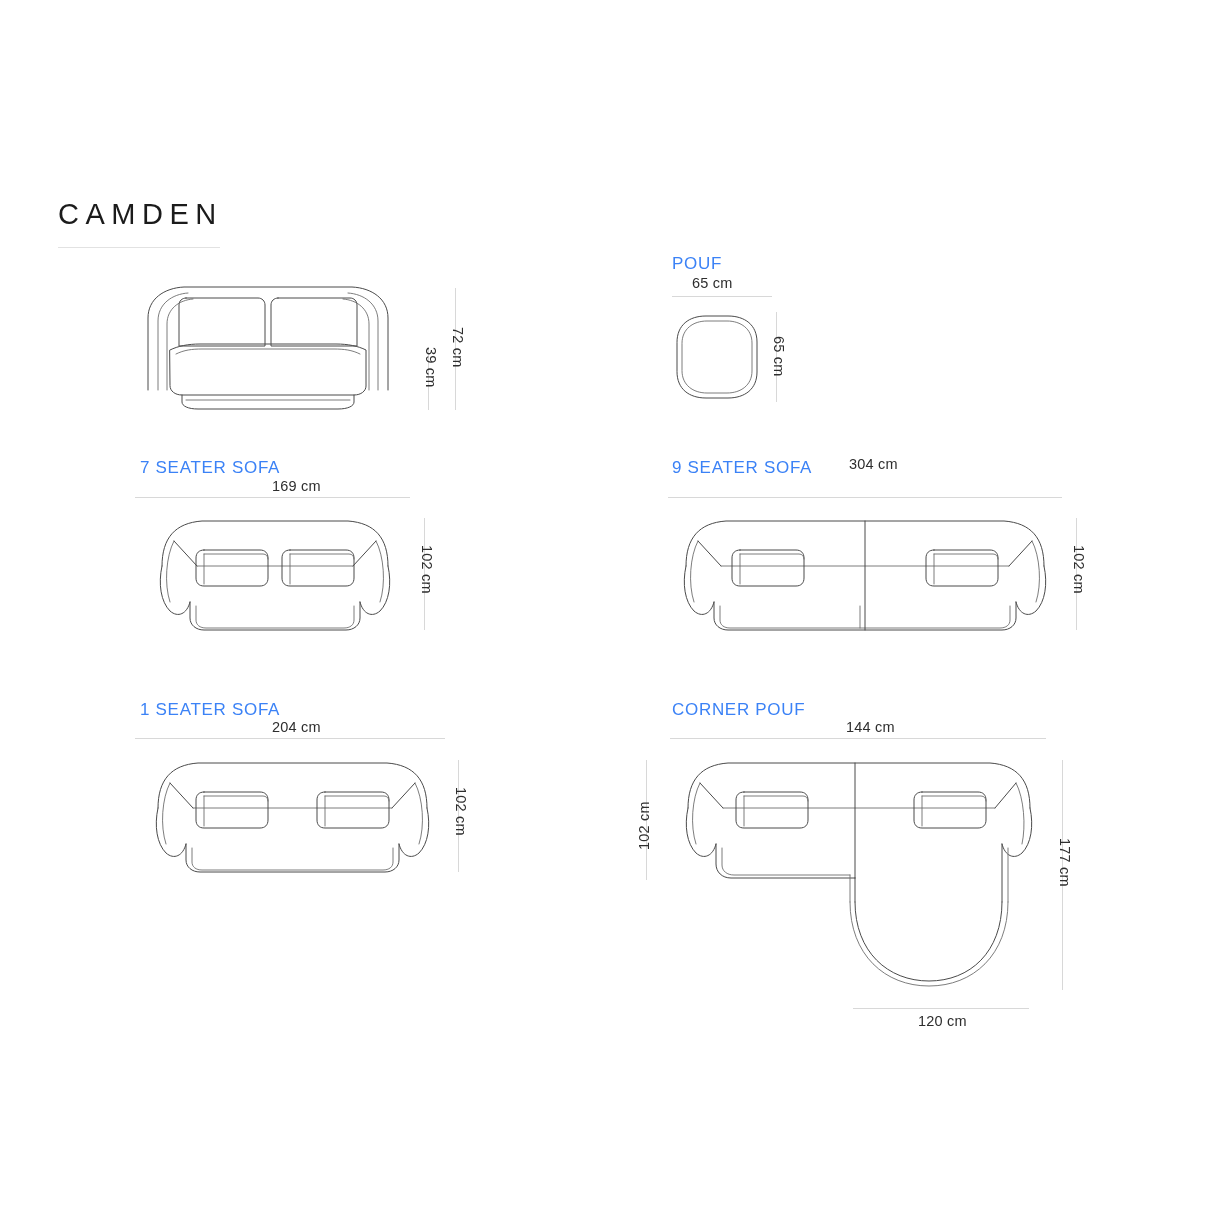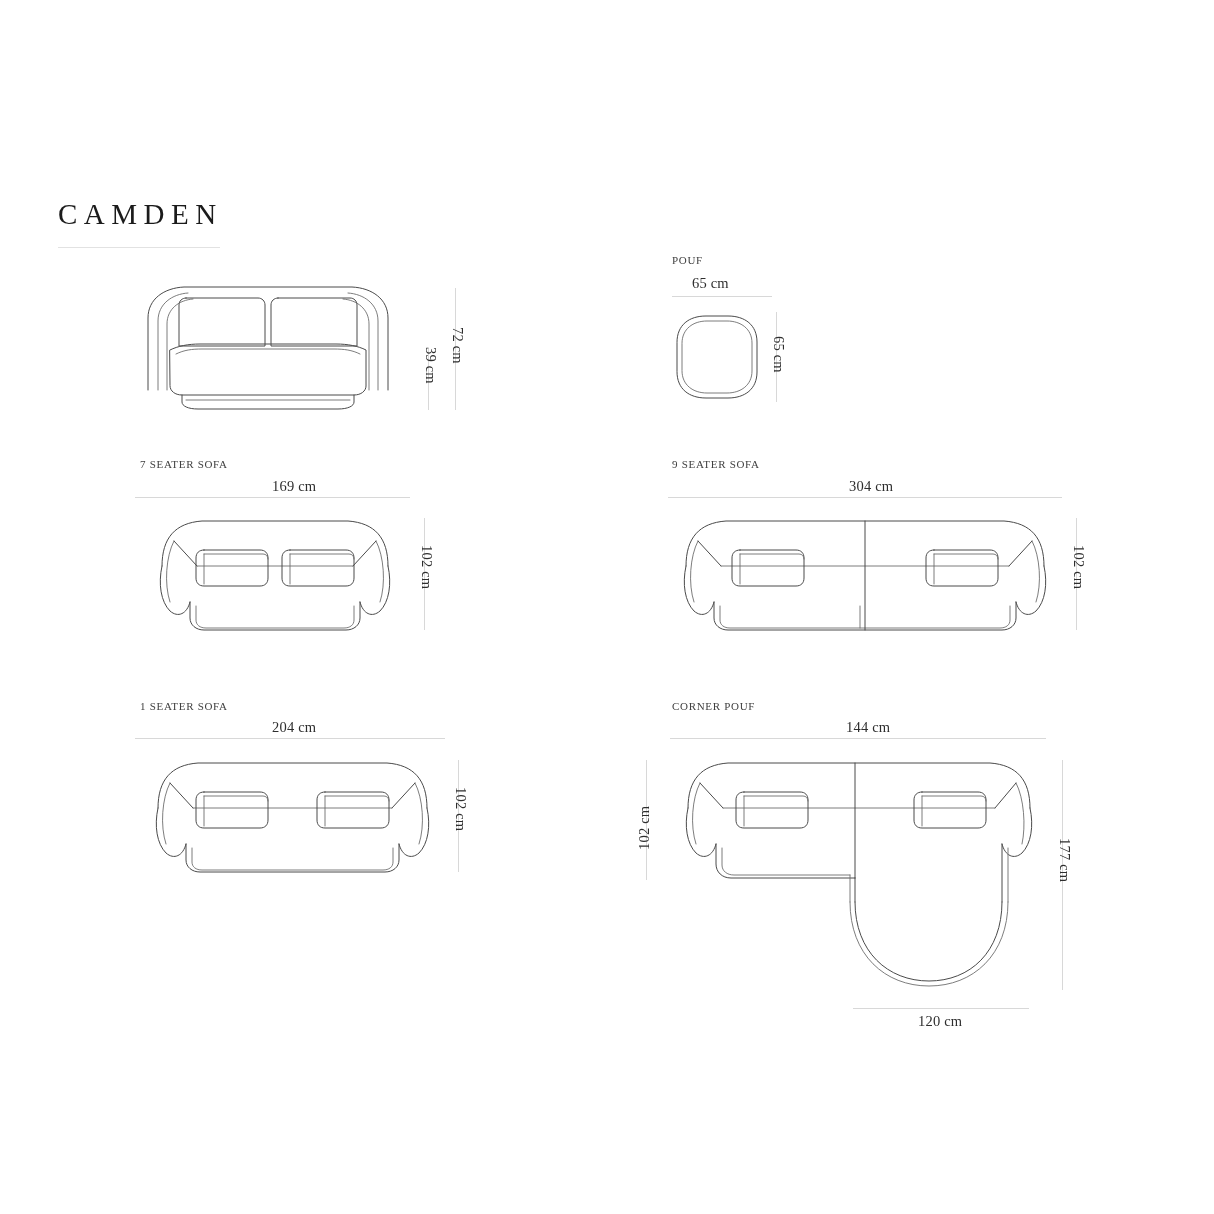--- a/index.html
+++ b/index.html
@@ -12,21 +12,20 @@
     height: 1214px;
     position: relative;
     font-family: "Liberation Sans", sans-serif;
     color: #3a3a3a;
     overflow: hidden;
   }
 
   .sheet {
     position: absolute;
     inset: 0;
-    font-family: Liberation Serif, serif;
   }
 
   
   .title-block {
     position: absolute;
     left: 58px;
     top: 200px;
     width: 200px;
   }
   .title {
@@ -40,23 +39,23 @@
   .title-rule {
     margin-top: 18px;
     height: 1px;
     background: #e2e2e2;
     width: 162px;
   }
 
   
   .caption {
     position: absolute;
-    font-size: 11px;
+    font-size: 17px;
     letter-spacing: 0.7px;
-    color: #404040;
+    color: #3b82f6;
     white-space: nowrap;
   }
 
   
   .dim {
     position: absolute;
     font-size: 14.5px;
     color: #2e2e2e;
     white-space: nowrap;
     letter-spacing: 0.2px;
@@ -187,21 +186,21 @@
       <path class="ln" d="M150 40 L206 40 C211 40 214 43 214 48 L214 68 C214 73 211 76 206 76 L150 76 C145 76 142 73 142 68 L142 48 C142 43 145 40 150 40 Z"></path>
       <path class="ln-thin" d="M150 44 L209 44 C212 44 214 46 214 49"></path>
       <path class="ln-thin" d="M150 44 L150 74"></path>
     </svg>
   </div>
 
   <div class="dimline-v" style="left:424px; top:518px; height:112px;"></div>
   <div class="dim vert-cw" style="left:435px; top:545px;">102 cm</div>
 
   <div class="caption" style="left:672px; top:458px;">9 SEATER SOFA</div>
-  <div class="dim" style="left:849px; top:478px;">304 cm</div>
+  <div class="dim" style="left:849px; top:456px;">304 cm</div>
   <div class="dimline-h" style="left:668px; top:497px; width:394px;"></div>
 
   <div class="draw" style="left:672px; top:510px;">
     <svg width="386" height="125" viewBox="0 0 386 125">
       <path class="ln" d="M14 56 C14 28 27 13 54 11 L332 11 C359 13 372 28 372 56"></path>
       <path class="ln" d="M14 56 C10 74 13 92 22 101 C30 108 39 104 42 92"></path>
       <path class="ln-thin" d="M26 31 C18 46 16 74 22 92"></path>
       <path class="ln" d="M26 31 L49 56"></path>
       <path class="ln" d="M372 56 C376 74 373 92 364 101 C356 108 347 104 344 92"></path>
       <path class="ln-thin" d="M360 31 C368 46 370 74 364 92"></path>

